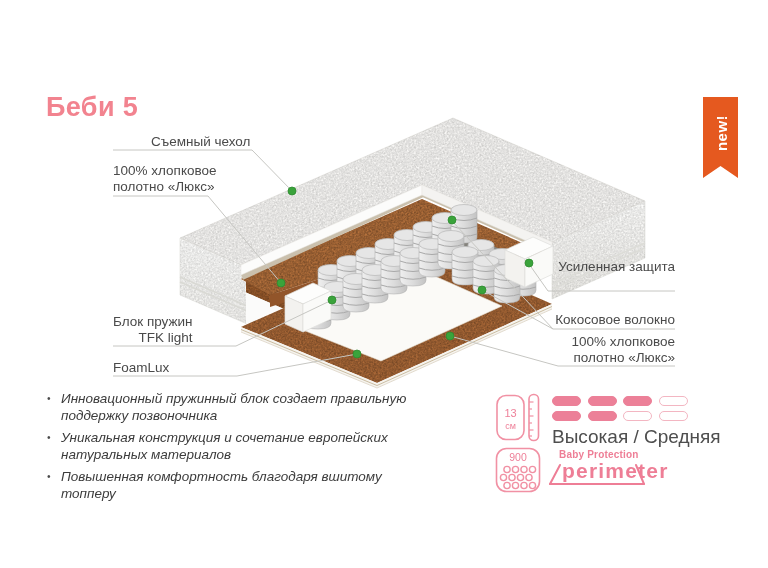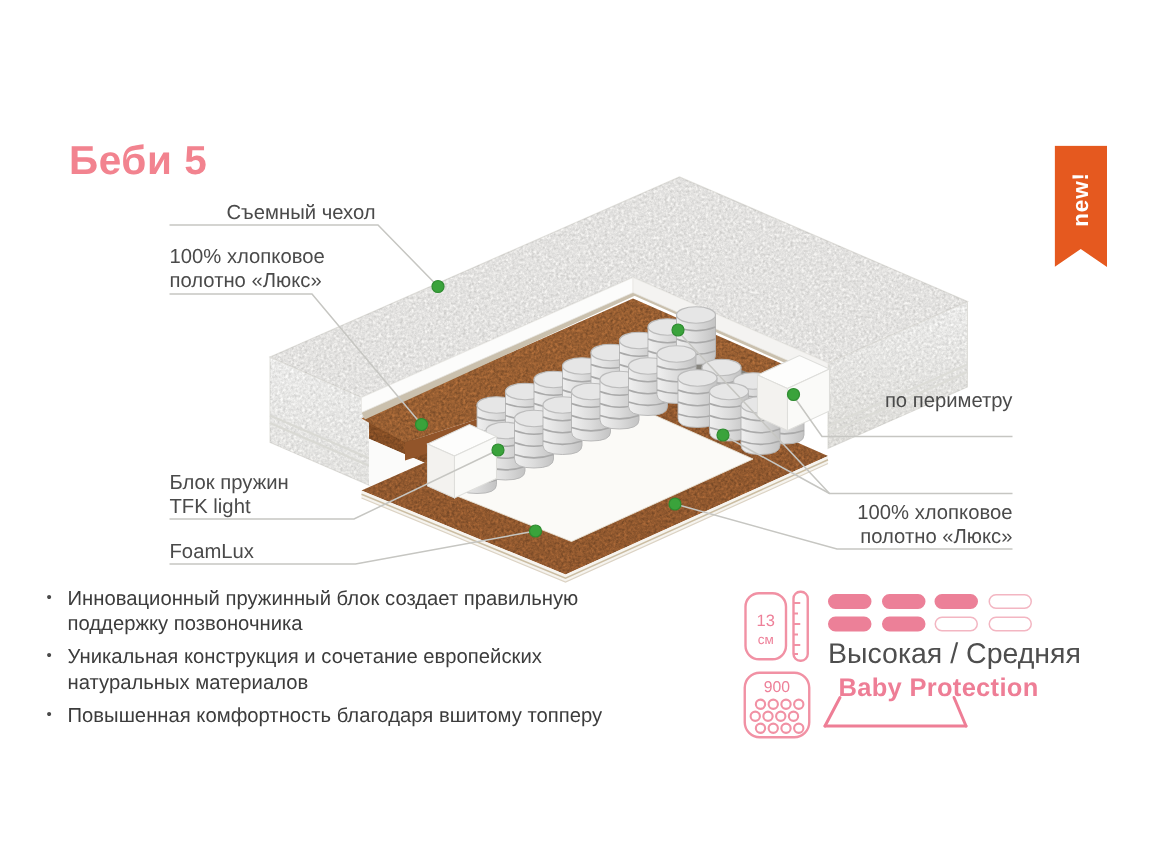--- a/index.html
+++ b/index.html
@@ -12,36 +12,36 @@
 
   .ribbon{position:absolute;left:703px;top:97px;width:35px;height:81px;background:#e5591f;
           clip-path:polygon(0 0,100% 0,100% 100%,50% calc(100% - 12px),0 100%);}
   .ribbon span{position:absolute;left:50%;top:44%;transform:translate(-50%,-50%) rotate(-90deg);
           color:#ffffff;font-weight:bold;font-size:15px;letter-spacing:.5px;white-space:nowrap;}
 
   .callout{position:absolute;font-size:13.5px;color:#4a4a4a;}
   .callout span{display:block;line-height:15.5px;}
   .callout.right{text-align:right;}
 
-  .features{position:absolute;left:28px;top:390px;width:378px;margin:0;padding:0;list-style:none;}
+  .features{position:absolute;left:44px;top:390px;width:378px;margin:0;padding:0;list-style:none;font-style:italic;}
   .features li{position:relative;padding-left:17px;font-size:13.5px;line-height:17px;
                color:#3c3c3c;margin-bottom:5px;}
   .features li::before{content:"•";position:absolute;left:3px;top:0;font-size:10px;color:#4a4a4a;}
 
   .spec-ico{position:absolute;}
   .spec-ico text{font-family:"Liberation Sans",sans-serif;fill:#ee8099;}
 
   .firmness{position:absolute;left:552px;top:396px;display:flex;flex-direction:column;gap:5px;}
   .frow{display:flex;gap:6.5px;}
   .fbar{display:block;width:29px;height:10px;border-radius:5px;border:1.3px solid #f3b6c2;
         background:#ffffff;box-sizing:border-box;}
   .fbar.on{background:#ec8098;border-color:#ec8098;}
   .firm-label{position:absolute;left:552px;top:426px;font-size:19px;color:#4e4e4e;}
 
-  .bp-title{position:absolute;left:559px;top:449px;font-size:17px;font-weight:bold;
+  .bp-title{position:absolute;left:559px;top:449px;font-size:10px;font-weight:bold;
             color:#ee7e96;letter-spacing:.2px;}
   .bp-word{position:absolute;left:562px;top:459px;font-size:21px;font-weight:bold;
            color:#ee7e96;letter-spacing:1.2px;}
 </style>
 </head>
 <body>
 
 <div class="canvas">
 
   <svg class="illu" width="768" height="568" viewBox="0 0 768 568">
@@ -212,29 +212,32 @@
     <span>new!</span>
   </div>
 
   <div class="callout" style="left:113px;top:134px;margin-left:38px;">
     <span>Съемный чехол</span>
   </div>
   <div class="callout" style="left:113px;top:163px;">
     <span>100% хлопковое</span>
     <span>полотно «Люкс»</span>
   </div>
-  <div class="callout" style="left:113px;top:314px;">
+  <div class="callout" style="left:113px;top:314px;text-align:right;">
     <span>Блок пружин</span>
     <span>TFK light</span>
   </div>
   <div class="callout" style="left:113px;top:360px;">
     <span>FoamLux</span>
   </div>
   <div class="callout right" style="right:93px;top:259px;">
-    <span>по периметру</span>
+    <span>Усиленная защита</span>
+  </div>
+  <div class="callout right" style="right:93px;top:312px;">
+    <span>Кокосовое волокно</span>
   </div>
   <div class="callout right" style="right:93px;top:334px;">
     <span>100% хлопковое</span>
     <span>полотно «Люкс»</span>
   </div>
 
   <ul class="features">
     <li>Инновационный пружинный блок создает правильную поддержку позвоночника</li>
     <li>Уникальная конструкция и сочетание европейских натуральных материалов</li>
     <li>Повышенная комфортность благодаря вшитому топперу</li>
@@ -286,20 +289,21 @@
         <circle cx="25.5" cy="30.5" r="3.1"></circle>
         <circle cx="34" cy="30.5" r="3.1"></circle>
       <circle cx="12" cy="38.5" r="3.1"></circle>
         <circle cx="20.5" cy="38.5" r="3.1"></circle>
         <circle cx="29" cy="38.5" r="3.1"></circle>
         <circle cx="37.5" cy="38.5" r="3.1"></circle>
     </g>
   </svg>
 
   <div class="bp-title">Baby Protection</div>
+  <div class="bp-word">perimeter</div>
   <svg class="spec-ico" style="left:546px;top:460px;" width="106" height="30" viewBox="0 0 106 30">
     <g fill="none" stroke="#ee7e96" stroke-width="2" stroke-linecap="round">
       <line x1="4" y1="24" x2="14" y2="5"></line>
       <line x1="4" y1="24" x2="98" y2="24"></line>
       <line x1="90" y1="5" x2="98" y2="24"></line>
     </g>
   </svg>
 
 </div>
 

